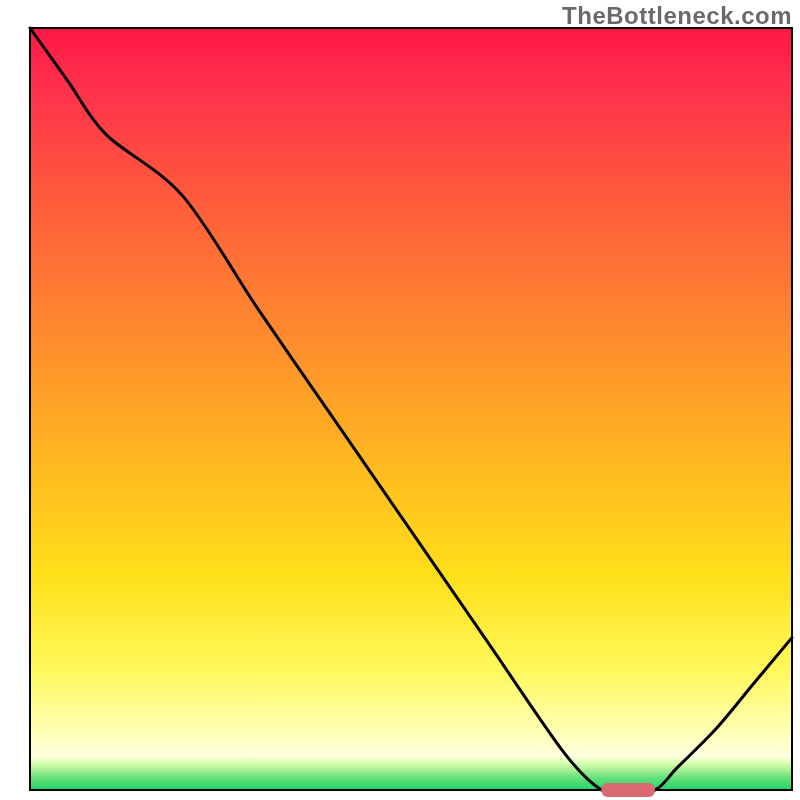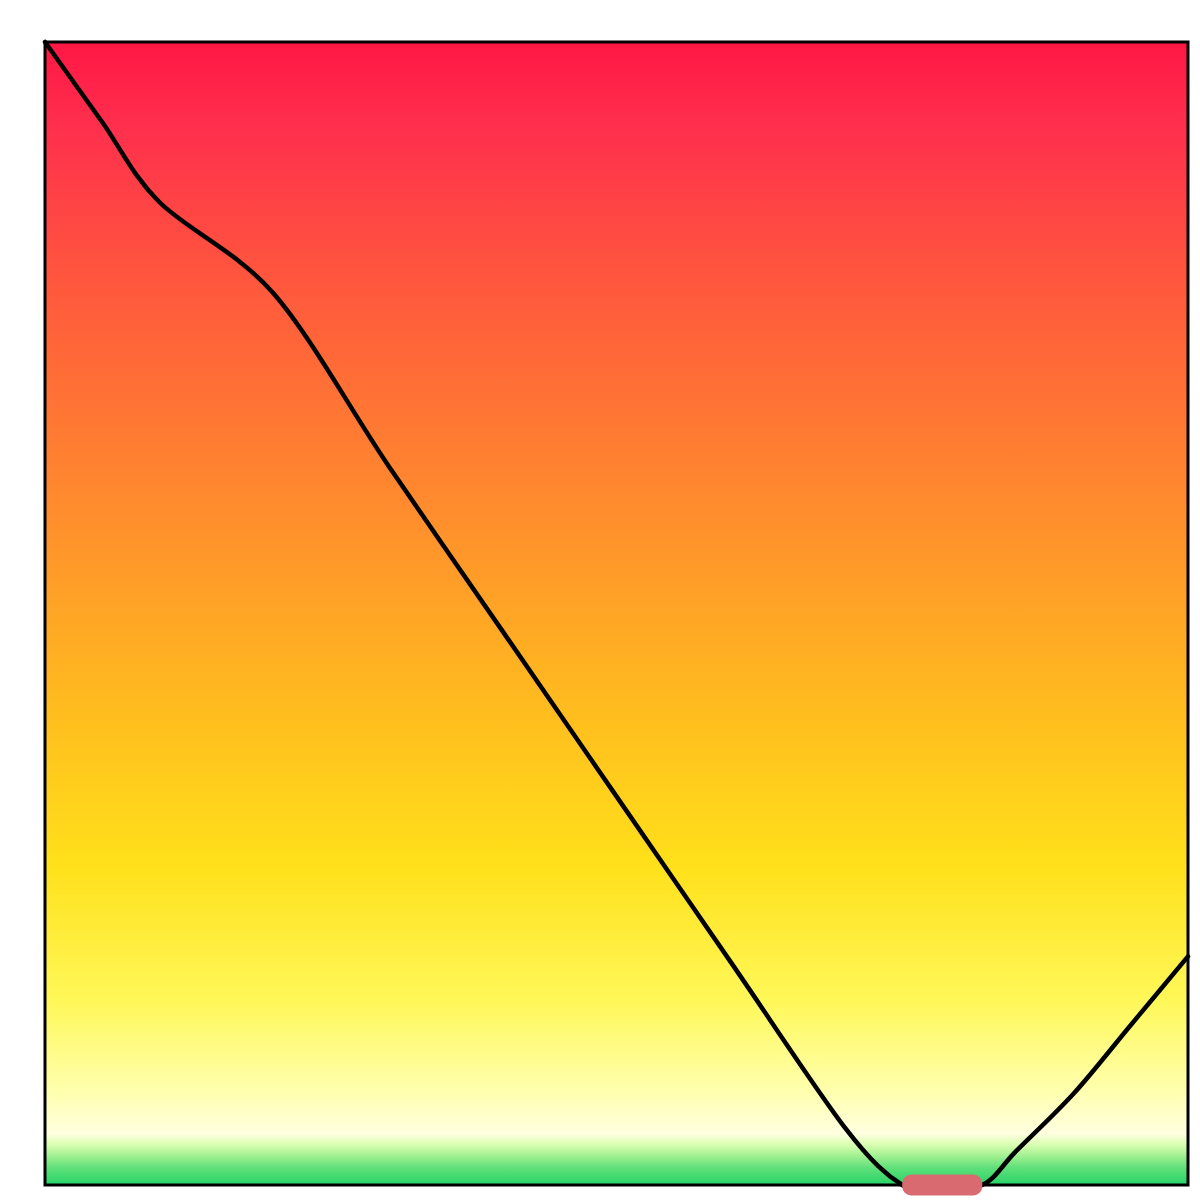--- a/index.html
+++ b/index.html
@@ -27,20 +27,21 @@
     letter-spacing: 0.5px;
   }
   svg {
     display: block;
   }
 </style>
 </head>
 <body>
 
 <div class="canvas">
+  <div class="watermark">TheBottleneck.com</div>
   <svg id="chart-svg" width="800" height="800" viewBox="0 0 800 800">
     <defs>
       <linearGradient id="bg-grad" x1="0" y1="0" x2="0" y2="1">
           <stop offset="0.00%" stop-color="#ff1744"></stop>
           <stop offset="7.00%" stop-color="#ff2e4d"></stop>
           <stop offset="22.00%" stop-color="#ff5a3c"></stop>
           <stop offset="40.00%" stop-color="#ff8a2e"></stop>
           <stop offset="58.00%" stop-color="#ffbb1f"></stop>
           <stop offset="72.00%" stop-color="#ffe01a"></stop>
           <stop offset="84.00%" stop-color="#fff85a"></stop>

